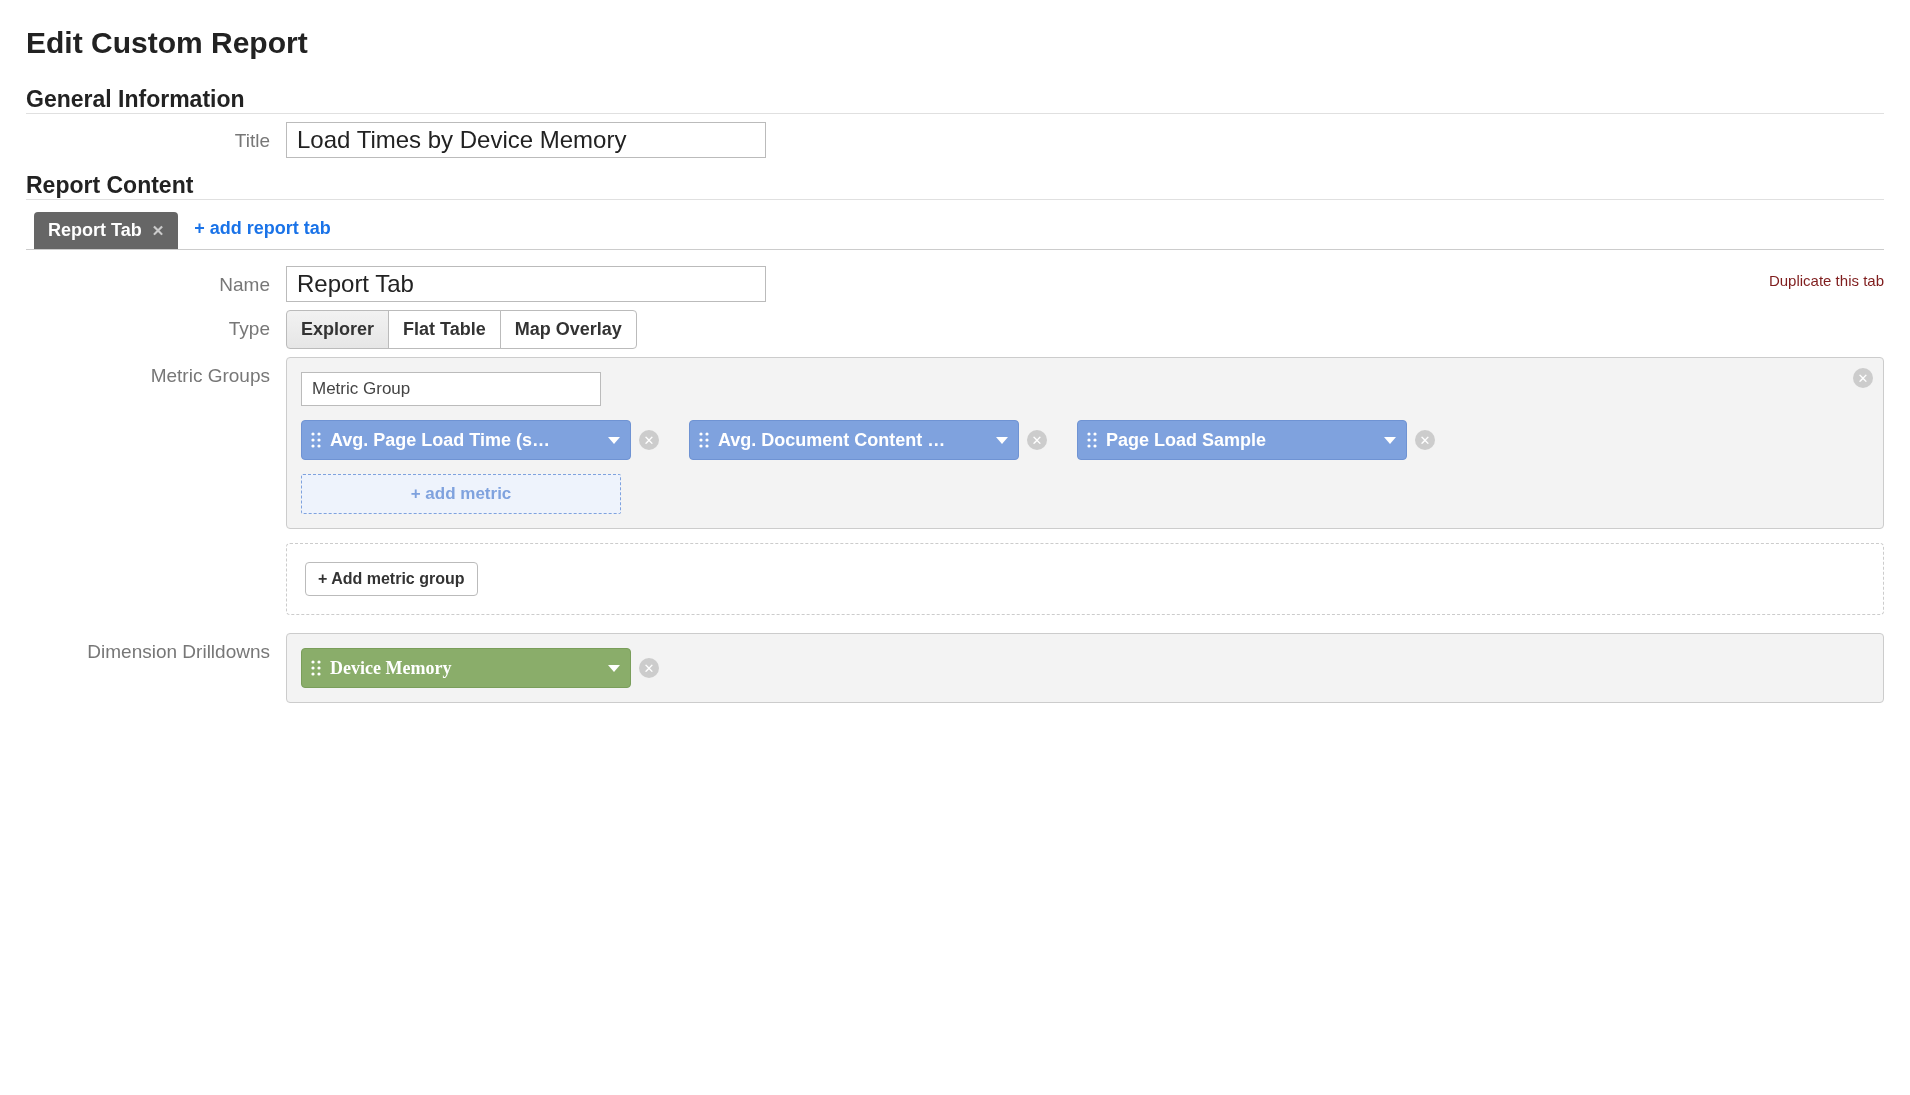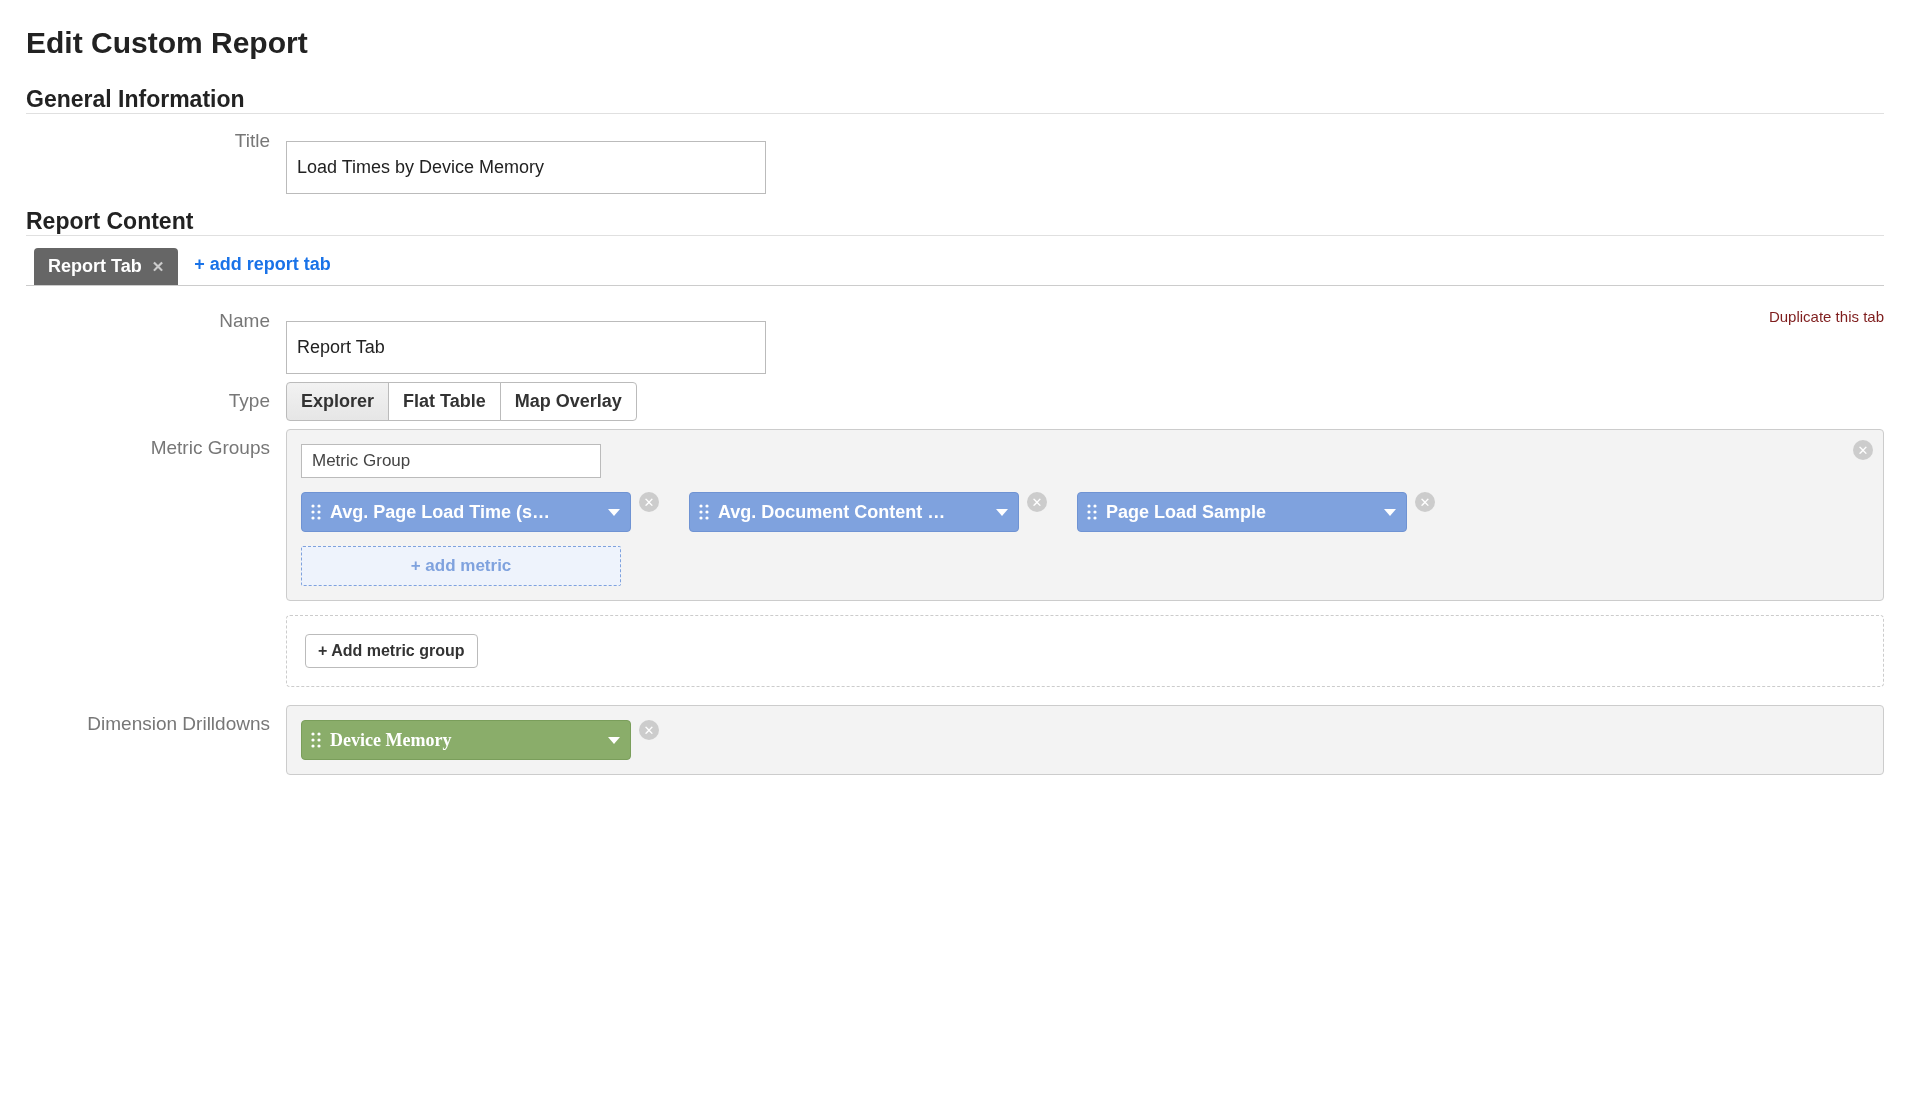--- a/index.html
+++ b/index.html
@@ -38,27 +38,26 @@
     padding-top: 8px;
     padding-right: 16px;
     font-size: 19px;
   }
   .field-body {
     flex: 1;
     position: relative;
   }
   input.text-input {
     width: 480px;
-    height: 53px;
+    height: 36px;
     border: 1px solid #bbb;
     padding: 0 10px;
-    font-size: 18px;
+    font-size: 24px;
     color: #222;
     outline: none;
-    margin-top: 19px;
   }
   
   .tab-row {
     display: flex;
     align-items: flex-end;
     border-bottom: 1px solid #ccc;
     margin-top: 6px;
   }
   .tab-active {
     display: flex;
@@ -152,21 +151,21 @@
   }
   .chip-row {
     display: flex;
     flex-wrap: wrap;
     gap: 30px 30px;
     margin-top: 14px;
     align-items: center;
   }
   .chip-wrap {
     display: flex;
-    align-items: flex-start;
+    align-items: center;
     gap: 8px;
   }
   .chip {
     display: flex;
     align-items: center;
     height: 40px;
     width: 330px;
     border-radius: 4px;
     padding: 0 10px 0 8px;
     color: #fff;

